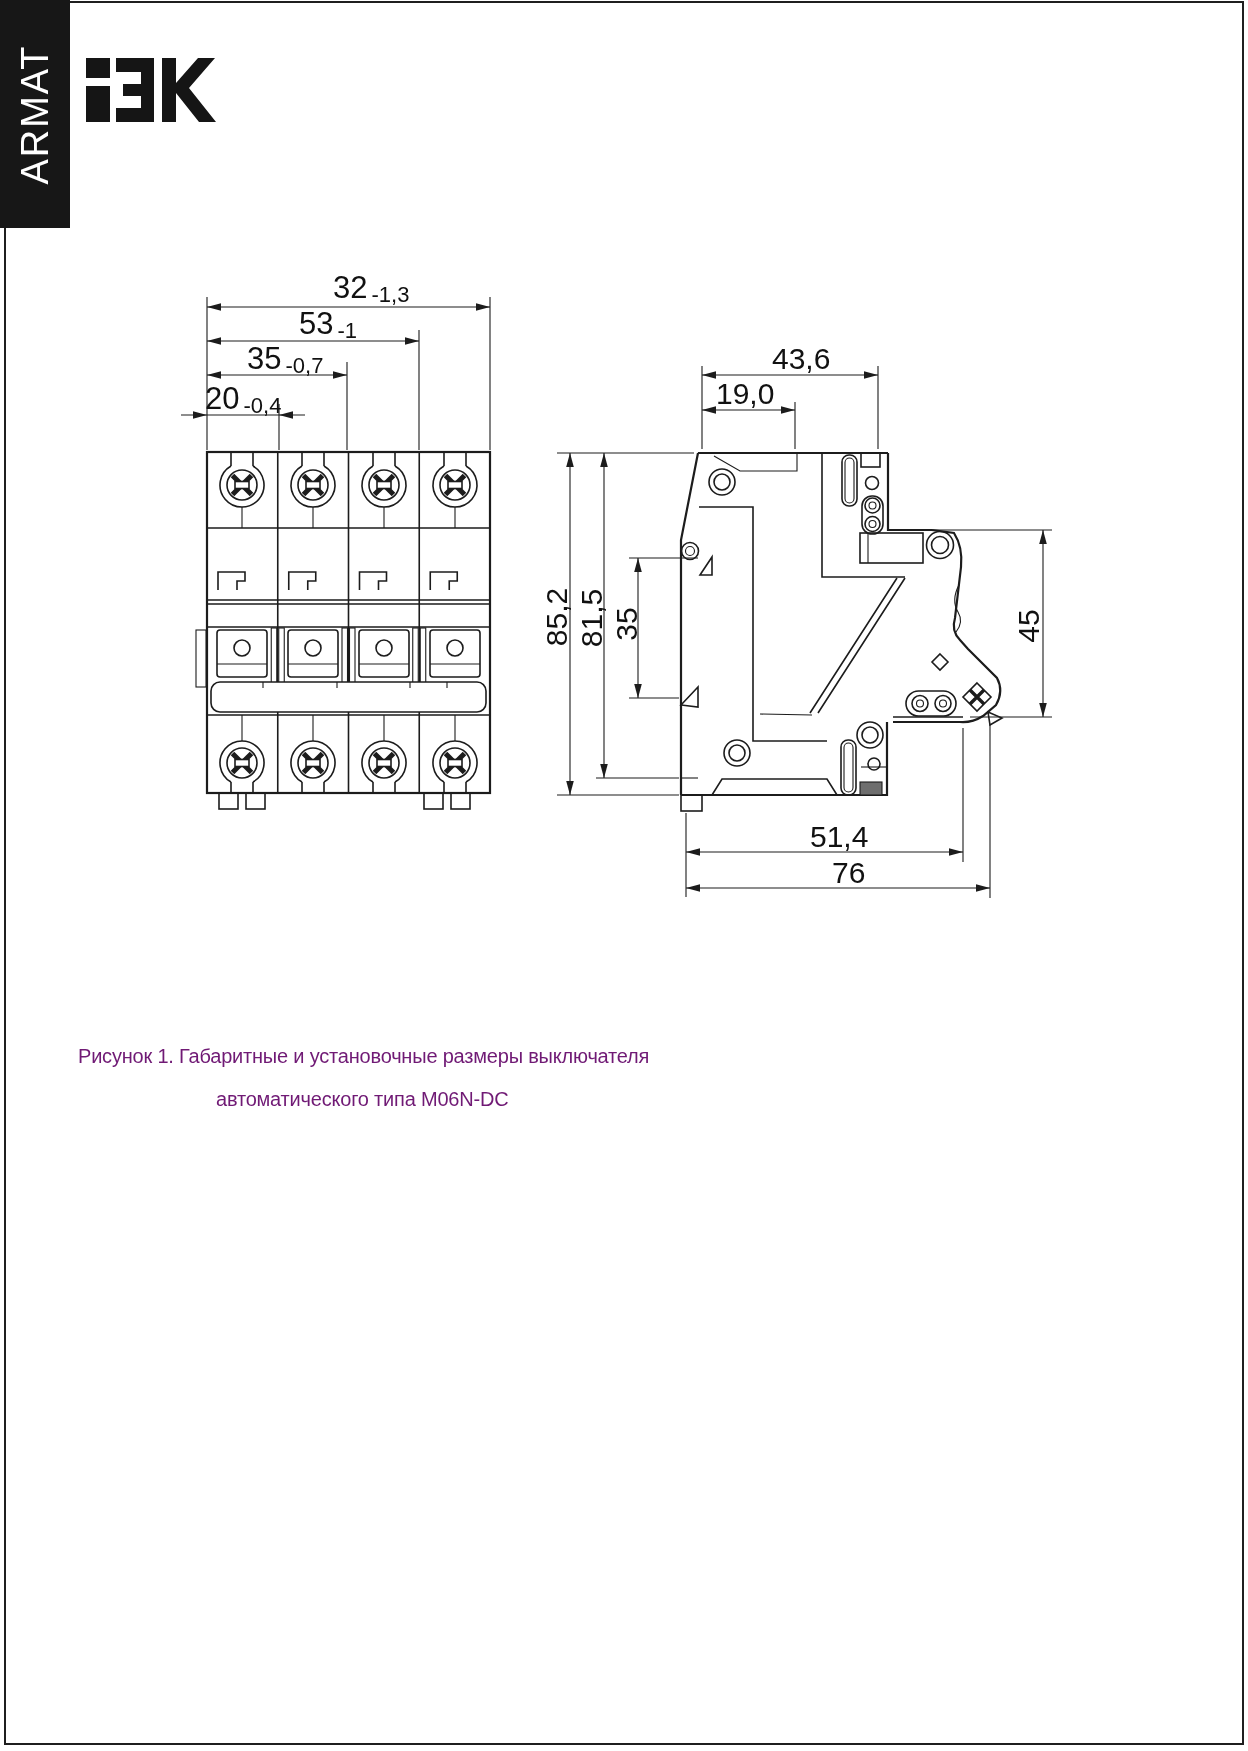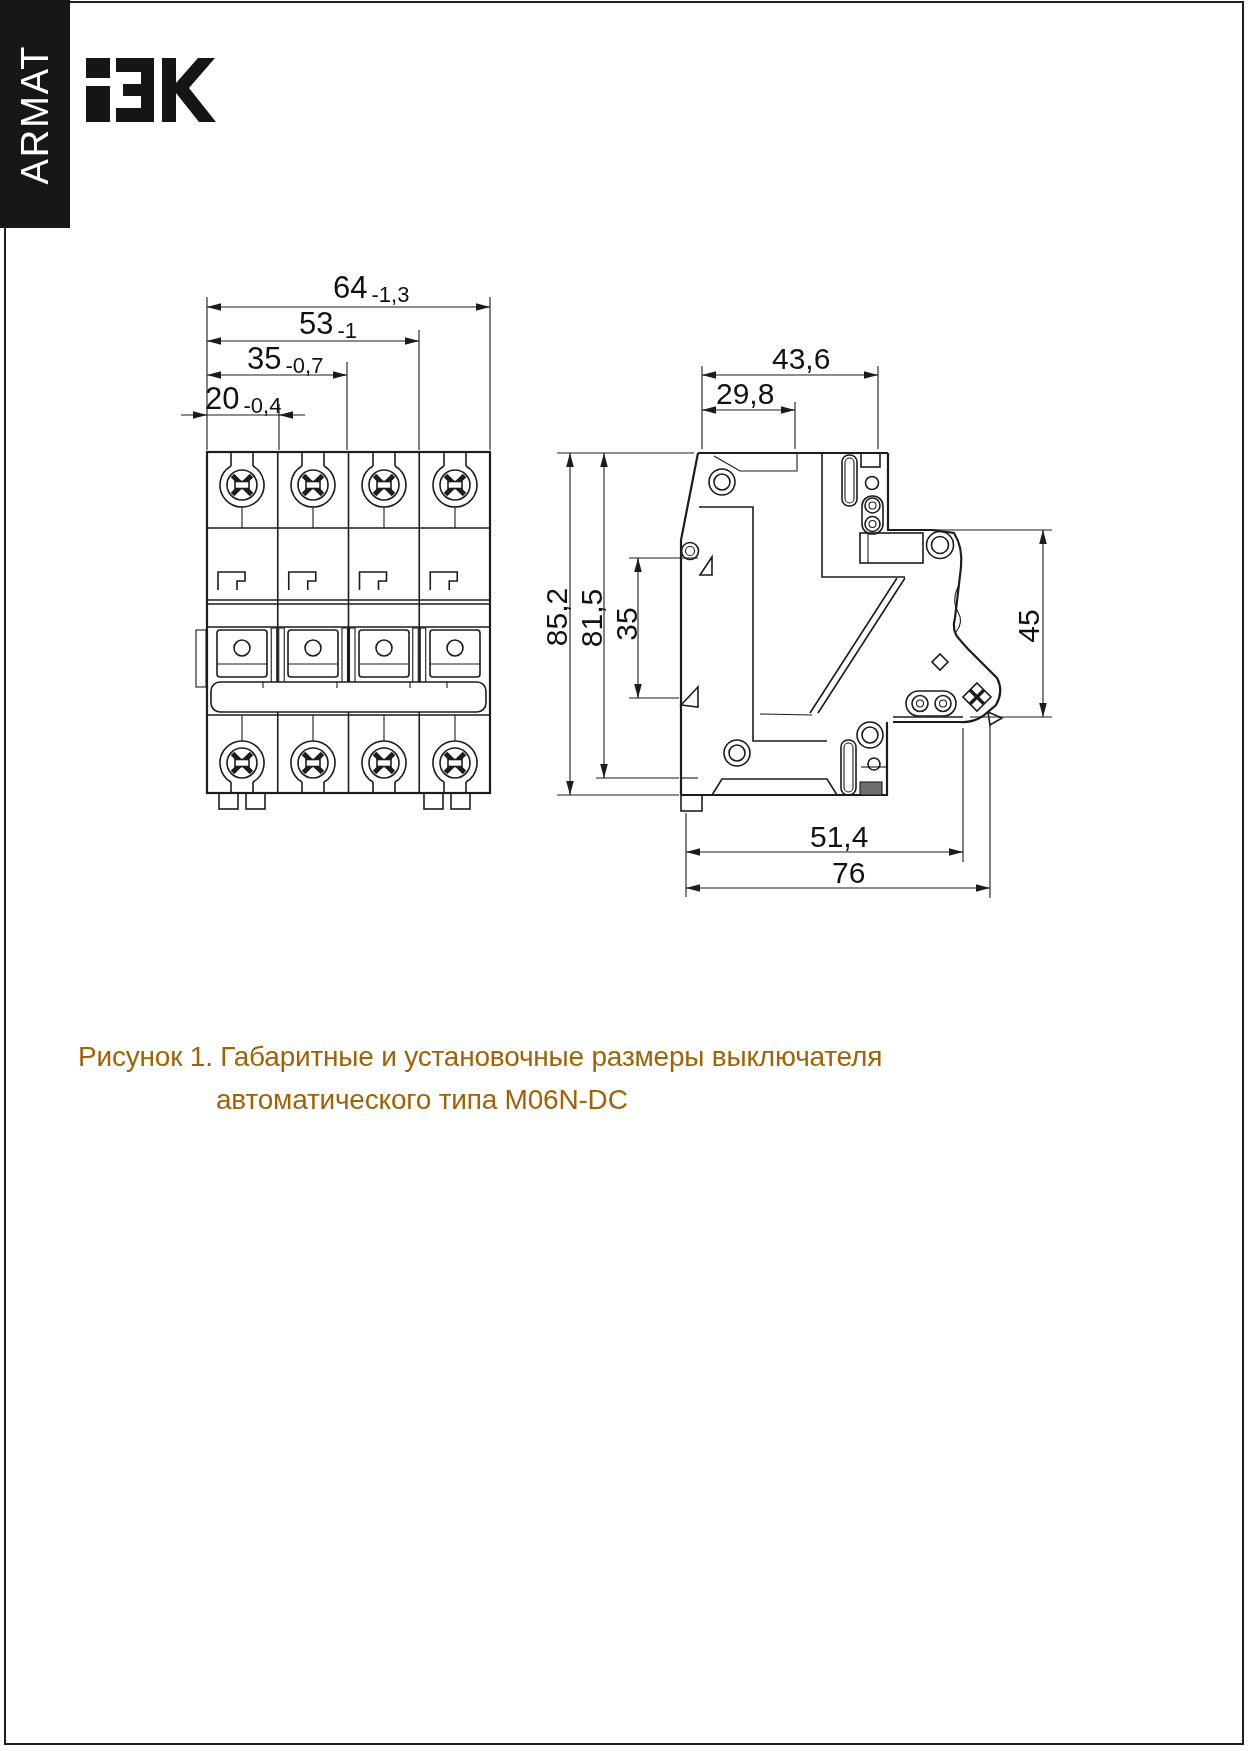--- a/index.html
+++ b/index.html
@@ -20,22 +20,22 @@
   svg .fwthin{fill:#ffffff;stroke:#1c1c1c;stroke-width:1.1;}
   svg .fd{fill:#1c1c1c;stroke:none;}
   svg .xz{stroke:#1c1c1c;stroke-width:5;fill:none;}
   svg .xs{stroke:#1c1c1c;stroke-width:3.4;fill:none;}
   svg .gray{fill:#6e6e6e;stroke:#1c1c1c;stroke-width:1.1;}
   .dim{position:absolute;white-space:nowrap;font-size:31px;color:#111;}
   .dim .tol{font-size:22px;position:relative;top:4px;margin-left:4px;}
   .dim.side{font-size:30px;text-align:right;}
   .vdim{position:absolute;width:64px;text-align:center;font-size:30px;line-height:34px;
         white-space:nowrap;transform:rotate(-90deg);}
-  .caption{position:absolute;left:78px;top:1035px;font-size:28px;line-height:43px;
-        letter-spacing:-0.2px;color:#a16207;}
+  .caption{position:absolute;left:78px;top:1035px;font-size:20px;line-height:43px;
+        letter-spacing:-0.2px;color:#701a75;}
   .caption .l2{padding-left:138px;}
 </style>
 </head>
 <body>
 
 <div class="page">
 
   <div class="page-border"></div>
 
   <div class="banner">
@@ -230,27 +230,27 @@
       <path class="thin ln" d="M686,813 V897 M963,728 V862 M990,724 V898"></path>
       <path class="thin ln" d="M686,852 H963"></path>
       <polygon class="fd" points="686,852 700,848.2 700,855.8"></polygon>
       <polygon class="fd" points="963,852 949,848.2 949,855.8"></polygon>
       <path class="thin ln" d="M686,888 H990"></path>
       <polygon class="fd" points="686,888 700,884.2 700,891.8"></polygon>
       <polygon class="fd" points="990,888 976,884.2 976,891.8"></polygon>
     </g>
   </svg>
 
-  <span class="dim" style="left:333px;top:270px;"><span>64</span><span class="tol">-1,3</span></span>
+  <span class="dim" style="left:333px;top:270px;"><span>32</span><span class="tol">-1,3</span></span>
   <span class="dim" style="left:299px;top:306px;"><span>53</span><span class="tol">-1</span></span>
   <span class="dim" style="left:247px;top:341px;"><span>35</span><span class="tol">-0,7</span></span>
   <span class="dim" style="left:205px;top:381px;"><span>20</span><span class="tol">-0,4</span></span>
 
   <span class="dim side" style="left:772px;top:342px;">43,6</span>
-  <span class="dim side" style="left:716px;top:377px;">29,8</span>
+  <span class="dim side" style="left:716px;top:377px;">19,0</span>
   <span class="vdim" style="left:525px;top:600px;">85,2</span>
   <span class="vdim" style="left:560px;top:601px;">81,5</span>
   <span class="vdim" style="left:595px;top:607px;">35</span>
   <span class="vdim" style="left:997px;top:609px;">45</span>
   <span class="dim side" style="left:810px;top:820px;">51,4</span>
   <span class="dim side" style="left:832px;top:856px;">76</span>
 
   <div class="caption">
     <div>Рисунок 1. Габаритные и установочные размеры выключателя</div>
     <div class="l2">автоматического типа M06N-DC</div>

